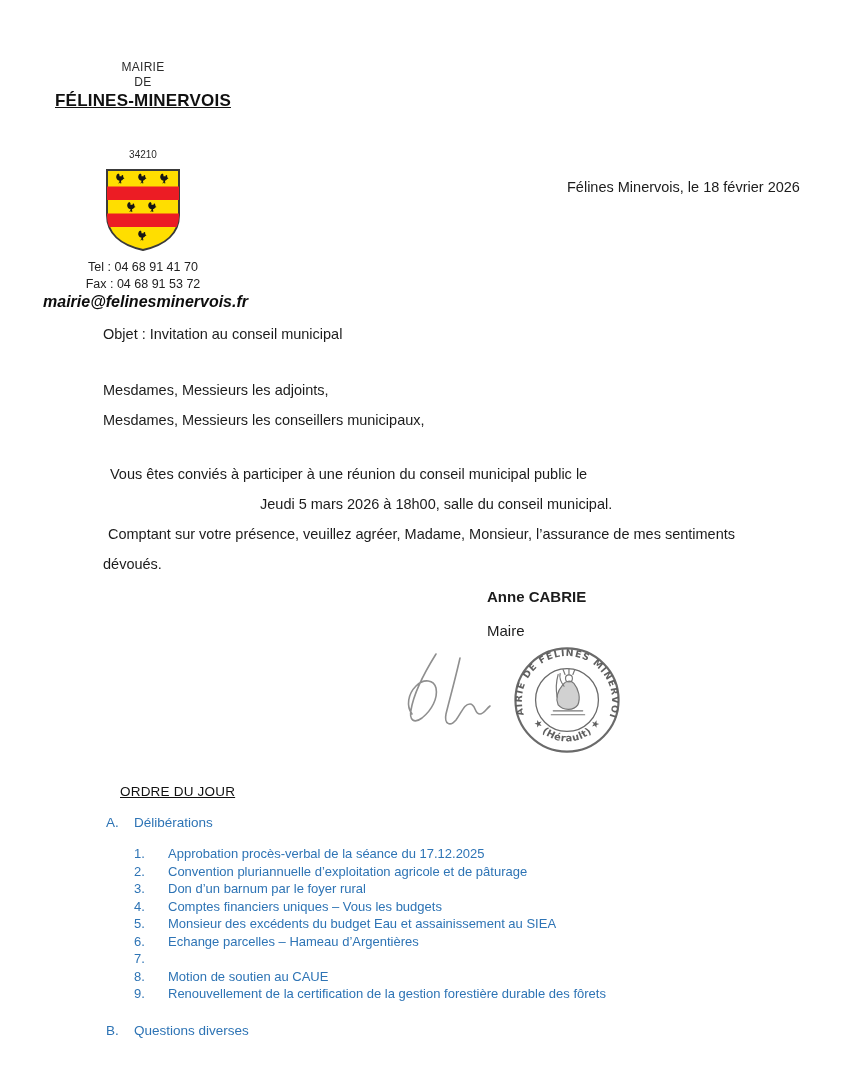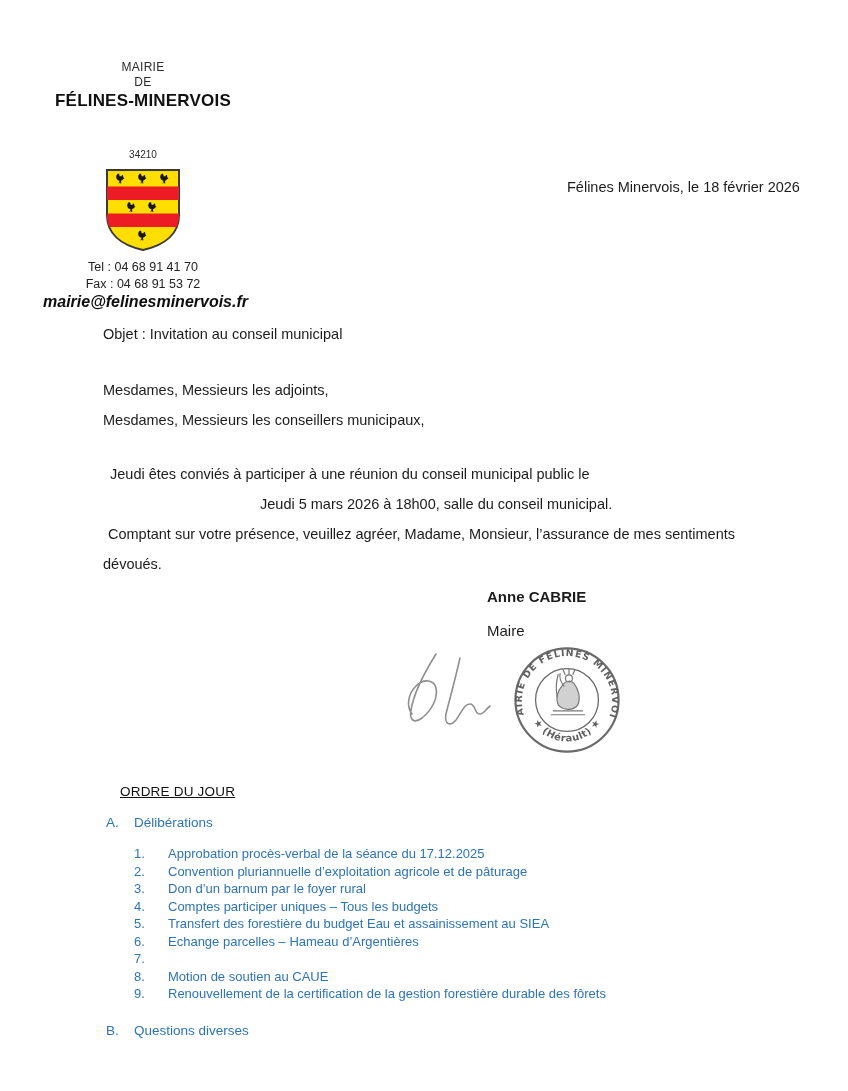--- a/index.html
+++ b/index.html
@@ -4,21 +4,21 @@
 <style>
   html,body { margin:0; padding:0; background:#e8e8e8; }
   .page {
     position:relative; width:848px; height:1091px; margin:0 auto;
     background:#ffffff; overflow:hidden;
     font-family:"Liberation Sans", sans-serif; color:#1c1c1c;padding-left:19px;
   }
   
   .letterhead { position:absolute; left:43px; top:60px; width:200px; text-align:center; color:#2b2b2b; }
   .lh-small { font-size:12px; line-height:15px; letter-spacing:.3px; }
-  .lh-name  { font-size:17px; font-weight:bold; line-height:21px; letter-spacing:.2px; color:#111; }
+  .lh-name  { font-size:17px; font-weight:bold; line-height:21px; letter-spacing:.2px; color:#111;text-decoration:underline; }
   .lh-code  { font-size:10px; line-height:16px;margin-top:36px; }
   .shield-wrap { margin:4px auto 6px; width:78px; height:86px; }
   .lh-contact { font-size:12.5px; line-height:17px; color:#222; }
   .lh-email { font-size:16px; font-weight:bold; font-style:italic; line-height:18px; color:#0d0d0d; }
   
   .date-line { position:absolute; left:567px; top:179px; font-size:14.5px; }
   
   .body-line { position:absolute; font-size:14.5px; white-space:nowrap; }
   
   .sig-name  { position:absolute; left:487px; top:588px; font-size:15px; font-weight:bold; }
@@ -79,21 +79,21 @@
     <div class="lh-contact">Tel : 04 68 91 41 70</div>
     <div class="lh-contact">Fax : 04 68 91 53 72</div>
     <div class="lh-email">mairie@felinesminervois.fr</div>
   </div>
 
   <div class="date-line">Félines Minervois, le 18 février 2026</div>
 
   <div class="body-line" style="left:103px; top:326px;">Objet : Invitation au conseil municipal</div>
   <div class="body-line" style="left:103px; top:382px;">Mesdames, Messieurs les adjoints,</div>
   <div class="body-line" style="left:103px; top:412px;">Mesdames, Messieurs les conseillers municipaux,</div>
-  <div class="body-line" style="left:110px; top:466px;">Jeudi êtes conviés à participer à une réunion du conseil municipal public le</div>
+  <div class="body-line" style="left:110px; top:466px;">Vous êtes conviés à participer à une réunion du conseil municipal public le</div>
   <div class="body-line" style="left:260px; top:496px;">Jeudi 5 mars 2026 à 18h00, salle du conseil municipal.</div>
   <div class="body-line" style="left:108px; top:526px;text-align:right;">Comptant sur votre présence, veuillez agréer, Madame, Monsieur, l’assurance de mes sentiments</div>
   <div class="body-line" style="left:103px; top:556px;">dévoués.</div>
 
   <div class="sig-name">Anne CABRIE</div>
   <div class="sig-title">Maire</div>
 
   <svg class="sig-scribble" viewBox="0 0 100 98">
     <g fill="none" stroke="#8f8f8f" stroke-width="1.6" stroke-linecap="round">
       <path d="M38,6 C28,22 16,44 13,62 C11,72 16,76 24,70 C34,62 40,50 38,40 C36,32 26,30 18,38 C10,46 8,58 14,66"></path>
@@ -139,25 +139,25 @@
     <div class="agenda-row">
       <span class="agenda-num">2.</span>
       <span>Convention pluriannuelle d’exploitation agricole et de pâturage</span>
     </div>
     <div class="agenda-row">
       <span class="agenda-num">3.</span>
       <span>Don d’un barnum par le foyer rural</span>
     </div>
     <div class="agenda-row">
       <span class="agenda-num">4.</span>
-      <span>Comptes participer uniques – Tous les budgets</span>
+      <span>Comptes financiers uniques – Vous les budgets</span>
     </div>
     <div class="agenda-row">
       <span class="agenda-num">5.</span>
-      <span>Transfert des forestière du budget Eau et assainissement au SIEA</span>
+      <span>Monsieur des excédents du budget Eau et assainissement au SIEA</span>
     </div>
     <div class="agenda-row">
       <span class="agenda-num">6.</span>
       <span>Echange parcelles – Hameau d’Argentières</span>
     </div>
     <div class="agenda-row">
       <span class="agenda-num">7.</span>
     </div>
     <div class="agenda-row">
       <span class="agenda-num">8.</span>

